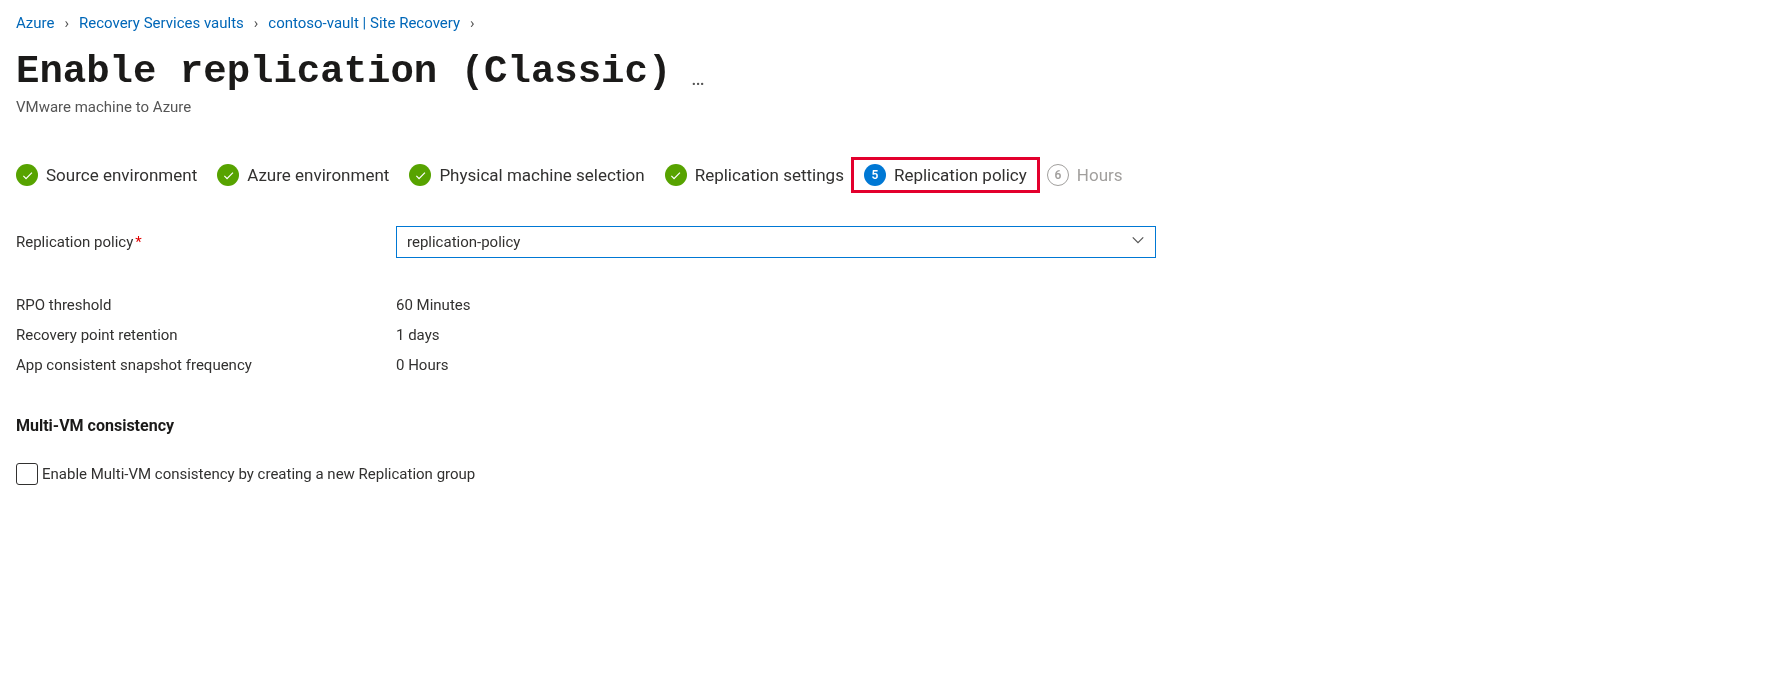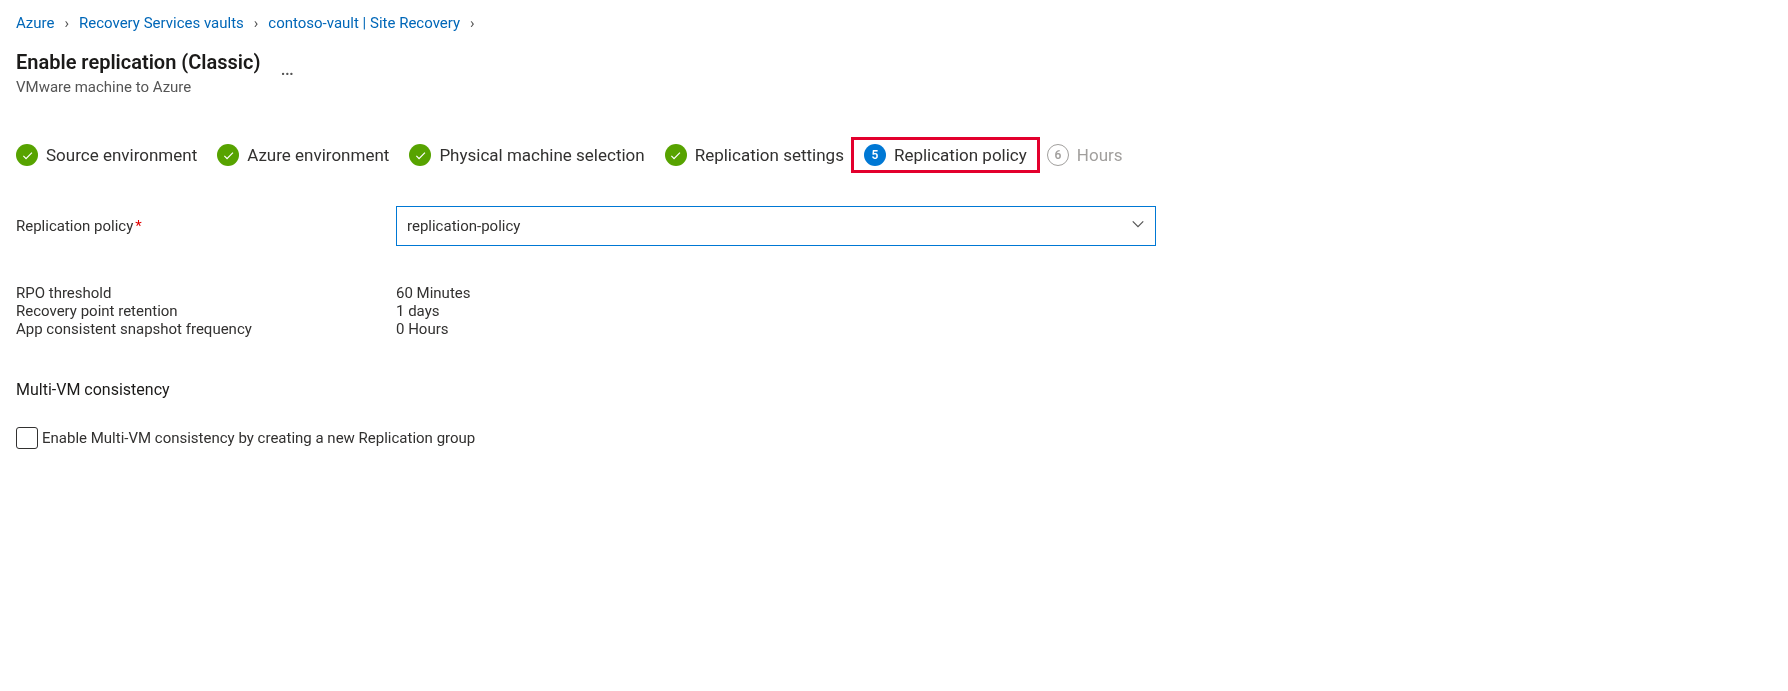--- a/index.html
+++ b/index.html
@@ -17,46 +17,46 @@
       align-items: center;
       gap: 10px;
       font-size: 15px;
       color: #0078d4;
       margin-bottom: 18px;
     }
     .breadcrumb a { color: #0067b8; text-decoration: none; cursor: pointer; }
     .breadcrumb .sep { color: #555; }
     
     .title-row { display: flex; align-items: center; gap: 20px; }
-    .page-title { font-size: 20px; font-weight: 600; color: #1b1a19; }
+    .page-title { font-size: 39px; font-weight: 600; color: #1b1a19; font-family: Liberation Mono, monospace; }
     .more { color: #555; font-size: 20px; letter-spacing: 2px; cursor: pointer; position: relative; top: 6px;}
     .subtitle { font-size: 15px; color: #555; margin-top: 4px; margin-bottom: 48px; }
     
     .wizard { display: flex; align-items: center; gap: 20px; margin-bottom: 40px; }
     .step { display: flex; align-items: center; gap: 8px; font-size: 17px; cursor: pointer;}
     .step-label { color: #323130; }
     .step.disabled .step-label { color: #a19f9d; }
     .badge { width: 22px; height: 22px; border-radius: 50%; display: inline-flex; align-items: center; justify-content: center; flex-shrink:0;}
     .badge.green { background: #57A300; }
     .badge.blue { background: #0078d4; color: #fff; font-size: 12px; font-weight: 600;}
     .badge.gray { background: #fff; border: 1px solid #a19f9d; color: #a19f9d; font-size: 12px; font-weight:600;}
     .badge.green svg { width: 13px; height: 13px; }
     .step.highlight { border: 3px solid #e3002d; padding: 4px 10px; margin: -7px -13px; }
     
     .form-grid { display: grid; grid-template-columns: 380px 760px; row-gap: 10px; align-items: center; max-width: 1160px; }
     .form-label { font-size: 15px; color: #323130; }
     .req { color: #e00000; margin-left: 2px;}
     .select-wrap {
       display:flex; align-items:center; justify-content:space-between;
-      border: 1px solid #0078d4; height: 40px; padding: 0 10px; cursor: pointer;
+      border: 1px solid #0078d4; height: 32px; padding: 0 10px; cursor: pointer;
       font-size: 15px; color: #323130; background:#fff;
     }
     .select-wrap .chev { color: #555; }
-    .static-block { margin-top: 38px; display: grid; grid-template-columns: 380px auto; font-size: 15px; color: #323130; max-width:900px;}
-    .section-title { font-size: 16px; font-weight: 400; margin-top: 42px; margin-bottom: 28px; color:#1b1a19;}
+    .static-block { margin-top: 38px; display: grid; grid-template-columns: 380px auto; row-gap: 12px; font-size: 15px; color: #323130; max-width:900px;}
+    .section-title { font-size: 16px; font-weight: 700; margin-top: 42px; margin-bottom: 28px; color:#1b1a19;}
     .checkbox-row { display: flex; align-items: center; gap: 4px; font-size: 15px; }
     .checkbox {
       width: 22px; height: 22px; border: 1px solid #323130; border-radius: 3px; background: #fff; cursor: pointer; flex-shrink:0;
     }
   </style>
 </head>
 <body>
 
 <nav class="breadcrumb">
   <a>Azure</a>

